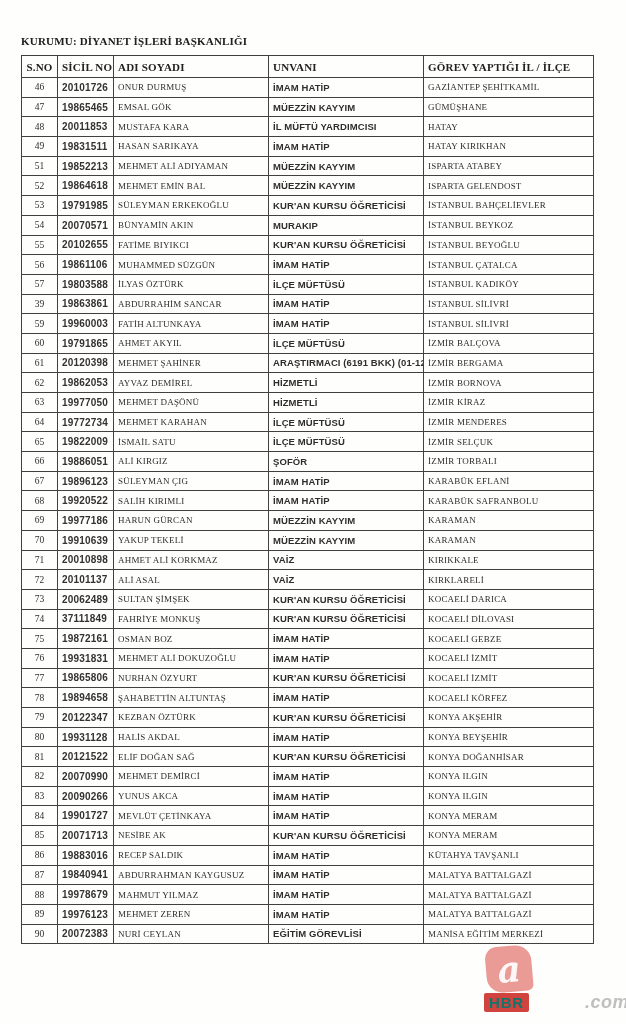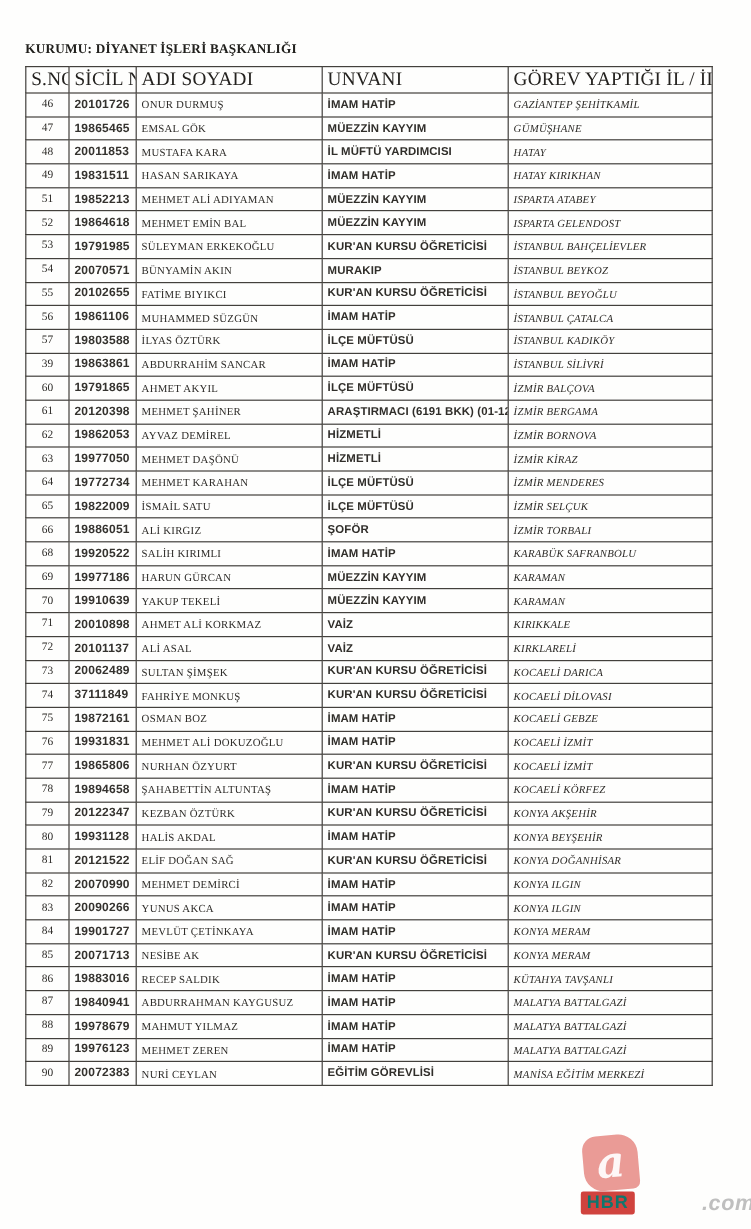--- a/index.html
+++ b/index.html
@@ -34,22 +34,22 @@
   .personnel th, .personnel td {
     border: 1px solid #43403c;
     overflow: hidden;
     white-space: nowrap;
     padding: 0 4px;
     vertical-align: middle;
   }
   .personnel thead th {
     height: 21px;
     font-family: "Liberation Serif", serif;
-    font-size: 16px;
-    font-weight: normal;
+    font-size: 11px;
+    font-weight: bold;
     text-align: left;
     color: #24221f;
     letter-spacing: 0.2px;
   }
   .personnel thead th:nth-child(1),
   .personnel thead th:nth-child(2) { text-align: center; }
 
   .personnel tbody td { height: 18.7px; }
   .personnel tbody td:nth-child(1) {
     text-align: center;
@@ -71,21 +71,20 @@
   .personnel tbody td:nth-child(4) {
     font-size: 9.5px;
     font-weight: 700;
     letter-spacing: 0.1px;
     color: #302e2a;
   }
   .personnel tbody td:nth-child(5) {
     font-family: "Liberation Serif", serif;
     font-size: 9px;
     letter-spacing: 0.2px;
-    font-style: italic;
   }
 
   
   .watermark {
     position: absolute;
     left: 440px; top: 942px;
     width: 186px; height: 80px;
     z-index: 5;
     pointer-events: none;
   }
@@ -230,20 +229,27 @@
           <td>İSTANBUL KADIKÖY</td>
         </tr>
         <tr>
           <td>39</td>
           <td>19863861</td>
           <td>ABDURRAHİM SANCAR</td>
           <td>İMAM HATİP</td>
           <td>İSTANBUL SİLİVRİ</td>
         </tr>
         <tr>
+          <td>59</td>
+          <td>19960003</td>
+          <td>FATİH ALTUNKAYA</td>
+          <td>İMAM HATİP</td>
+          <td>İSTANBUL SİLİVRİ</td>
+        </tr>
+        <tr>
           <td>60</td>
           <td>19791865</td>
           <td>AHMET AKYIL</td>
           <td>İLÇE MÜFTÜSÜ</td>
           <td>İZMİR BALÇOVA</td>
         </tr>
         <tr>
           <td>61</td>
           <td>20120398</td>
           <td>MEHMET ŞAHİNER</td>
@@ -279,20 +285,27 @@
           <td>İZMİR SELÇUK</td>
         </tr>
         <tr>
           <td>66</td>
           <td>19886051</td>
           <td>ALİ KIRGIZ</td>
           <td>ŞOFÖR</td>
           <td>İZMİR TORBALI</td>
         </tr>
         <tr>
+          <td>67</td>
+          <td>19896123</td>
+          <td>SÜLEYMAN ÇIG</td>
+          <td>İMAM HATİP</td>
+          <td>KARABÜK EFLANİ</td>
+        </tr>
+        <tr>
           <td>68</td>
           <td>19920522</td>
           <td>SALİH KIRIMLI</td>
           <td>İMAM HATİP</td>
           <td>KARABÜK SAFRANBOLU</td>
         </tr>
         <tr>
           <td>69</td>
           <td>19977186</td>
           <td>HARUN GÜRCAN</td>

